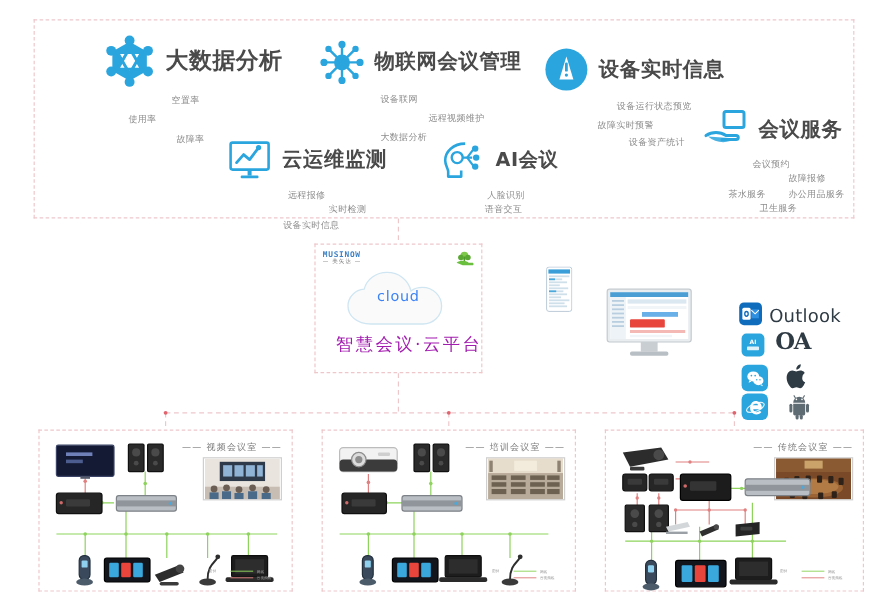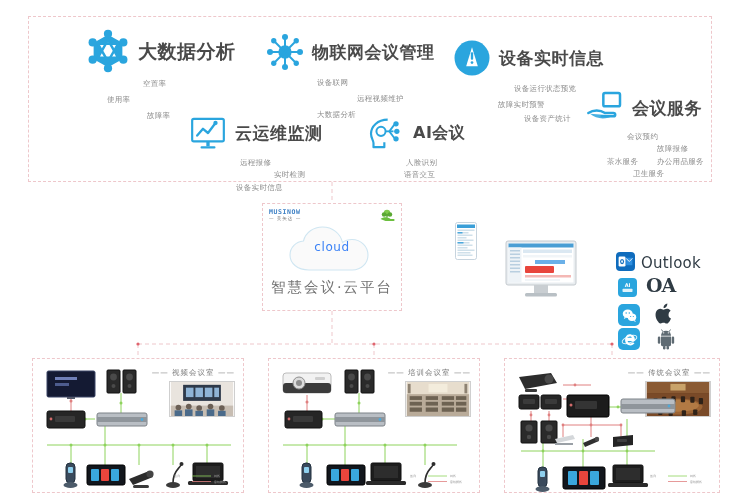--- a/index.html
+++ b/index.html
@@ -59,22 +59,22 @@
   #cloud-logo .lg2{
     font-size:4.6px;color:#7a7a7a;letter-spacing:.9px;line-height:1;margin-top:1.5px;
   }
   #cloud-badge{position:absolute;left:378px;top:208px;width:18px;height:16px;}
   #cloud-shape{position:absolute;left:283px;top:224px;width:98px;height:56px;}
   #cloud-word{
     position:absolute;left:283px;top:240px;width:98px;text-align:center;
     font-size:12px;color:#3b82f6;letter-spacing:.6px;
   }
   #cloud-caption{
-    position:absolute;left:262px;top:278px;width:140px;text-align:center;
-    font-size:14.5px;color:#737373;letter-spacing:2px;
+    position:absolute;left:262px;top:278px;width:140px;text-align:right;
+    font-size:14.5px;color:#a21caf;letter-spacing:2px;
   }
 
   
   #phone{position:absolute;left:455px;top:222px;width:22px;height:38px;}
   #monitor{position:absolute;left:505px;top:240px;width:72px;height:62px;}
 
   
   #apps{position:absolute;left:616px;top:252px;width:116px;height:86px;}
   .approw{position:absolute;display:flex;align-items:flex-end;gap:6px;}
   .appsq{width:19px;height:19px;border-radius:4px;background:#2aa5de;

